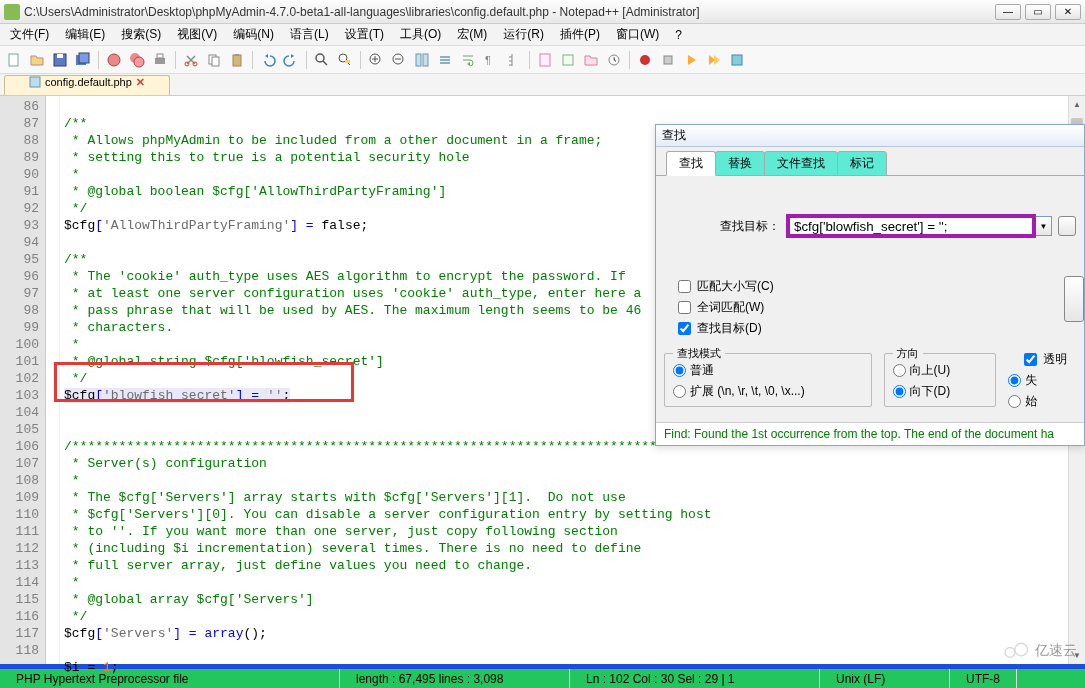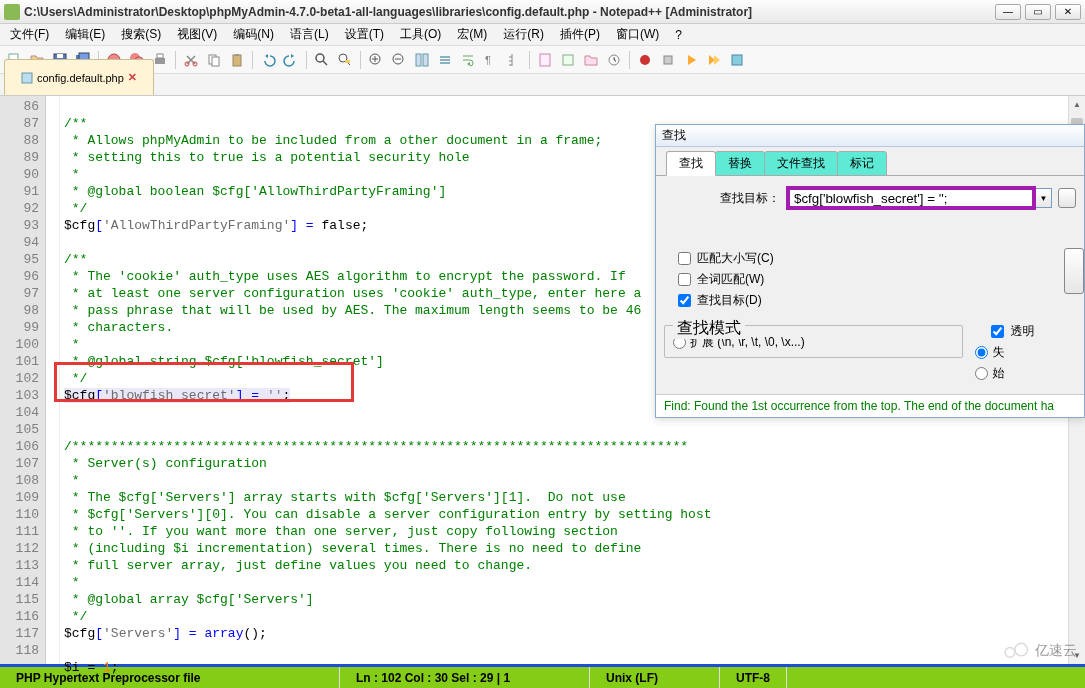--- a/index.html
+++ b/index.html
@@ -1,64 +1,64 @@
 <!DOCTYPE html>
 <html><head>
 <meta charset="utf-8">
 <style>
 * { margin: 0; padding: 0; box-sizing: border-box; }
 body { font-family: "Microsoft YaHei", "Segoe UI", Tahoma, sans-serif; font-size: 12px; background: #f0f0f0; width: 1085px; height: 688px; overflow: hidden; position: relative; }
 .titlebar { height: 24px; background: linear-gradient(#fdfdfd, #e8e8e8); border-bottom: 1px solid #ccc; display: flex; align-items: center; padding: 0 4px; }
 .titlebar .icon { width: 16px; height: 16px; background: #8aba56; border-radius: 2px; margin-right: 4px; }
-.titlebar .title { font-size: 12px; color: #333; flex: 1; font-weight: bold; }
+.titlebar .title { font-size: 12px; color: #333; flex: 1; }
 .win-controls { display: flex; gap: 4px; }
 .win-btn { width: 26px; height: 16px; border: 1px solid #aaa; border-radius: 2px; background: linear-gradient(#fff,#e6e6e6); display:flex; align-items:center; justify-content:center; font-size:10px; cursor:pointer; font-family: Arial; }
 .menubar { height: 22px; background: #f3f3f3; border-bottom: 1px solid #ddd; display: flex; align-items: center; padding: 0 2px; }
 .menubar span { padding: 2px 8px; cursor: pointer; }
 .toolbar { height: 28px; background: #f8f8f8; border-bottom: 1px solid #ddd; display: flex; align-items: center; padding: 0 4px; gap: 3px; }
 .tool { width: 20px; height: 20px; display:flex; align-items:center; justify-content:center; cursor:pointer; border-radius:2px; }
 .tool svg { width:16px; height:16px; }
 .sep { width:1px; height:18px; background:#ccc; margin:0 2px; }
 .tabbar { height: 22px; background: #f4f4f4; border-bottom: 1px solid #ccc; display:flex; align-items:flex-end; padding-left:4px; }
-.file-tab { height:36px; background:#fff4d6; border:1px solid #c8c090; border-bottom:none; border-radius:3px 3px 0 0; padding:0 16px; display:flex; align-items:center; gap:4px; font-size:11px; }
+.file-tab { height:20px; background:#fff4d6; border:1px solid #c8c090; border-bottom:none; border-radius:3px 3px 0 0; padding:0 24px; display:flex; gap:4px; font-size:11px; }
 .file-tab .close { color:#c44; font-weight:bold; cursor:pointer; }
 .editor-area { position:relative; height: 568px; background:#fff; display:flex; }
 .gutter { width: 46px; background:#e4e4e4; border-right:1px solid #ccc; text-align:right; padding:2px 6px 2px 2px; color:#808080; font-family: Consolas, "Courier New", monospace; font-size:13px; line-height:17px; }
 .fold-col { width:14px; background:#fff; border-right:1px solid #eee; }
 .code { flex:1; padding:2px 4px; font-family: Consolas, "Courier New", monospace; font-size:13px; line-height:17px; white-space:pre; position:relative; }
 .cm { color:#008000; }
 .kw { color:#000; }
 .str { color:#808080; }
 .varname { color:#6c6c6c; }
 .num { color:#ff8000; }
 .blue { color:#0000ff; }
 .false { color:#000000; }
 .highlight-line { background:#e8e8f8; }
 .red-box { position:absolute; border:3px solid #e53935; pointer-events:none; }
-.statusbar { height: 24px; background:#84cc16; border-top:3px solid #1d4ed8; display:flex; align-items:center; font-size:12px;font-weight:bold; }
+.statusbar { height: 24px; background:#22c55e; border-top:5px solid #1d4ed8; display:flex; align-items:center; font-size:12px; }
 .status-cell { padding:0 16px; border-right:1px solid #ddd; height:100%; display:flex; align-items:center; }
 .scrollbar-v { position:absolute; right:0; top:0; bottom:0; width:17px; background:#f0f0f0; border-left:1px solid #ddd; }
 .scroll-arrow { height:17px; display:flex; align-items:center; justify-content:center; background:#f0f0f0; cursor:pointer; font-size:8px; color:#666; }
 .scroll-thumb { position:absolute; left:2px; right:2px; top:22px; height:40px; background:#c8c8c8; border-radius:2px; }
 
 .find-dialog { position:absolute; right:0; top:124px; width:430px; background:#f0f0f0; border:1px solid #8aa8cc; box-shadow:0 2px 8px rgba(0,0,0,0.15); }
 .find-title { height:22px; background:linear-gradient(#fff,#e4ecf7); border-bottom:1px solid #b8c8dc; padding:0 6px; display:flex; align-items:center; font-size:12px; }
 .find-tabs { display:flex; background:#f0f0f0; padding:4px 4px 0 10px; gap:0; }
 .find-tab { padding:3px 12px; border:1px solid #aaa; background:#5eead4; cursor:pointer; font-size:12px; border-radius:3px 3px 0 0; margin-right:-1px; position:relative; }
 .find-tab.active { background:#fff; border-bottom-color:#fff; z-index:1; }
 .find-body { background:#f0f0f0; padding:10px 8px; border-top:1px solid #aaa; margin-top:-1px; }
-.find-row { display:flex; align-items:center; margin-bottom:6px; }
+.find-row { display:flex; align-items:center; margin-bottom:6px;margin-top:28px; }
 .find-row label { width:122px; text-align:right; padding-right:6px; }
 .find-input { flex:1; height:24px; border:4px solid #a21caf; padding:0 4px; background:#fff; }
 .find-combo-arrow { width:16px; height:20px; border:1px solid #7a9ac0; border-left:none; background:linear-gradient(#fff,#e6e6e6); display:flex; align-items:center; justify-content:center; font-size:8px; cursor:pointer; }
 .find-sidebtn { width:20px; height:46px; border:1px solid #888; background:linear-gradient(#fff,#e6e6e6); margin-left:6px; cursor:pointer; border-radius:3px; }
 .check-row { display:flex; align-items:center; padding:2px 0 2px 14px; gap:4px; }
 .check-row input { margin-right:2px; }
 .groupbox { border:1px solid #bbb; padding:6px 8px 4px 8px; margin-top:4px; border-radius:2px; position:relative; }
-.group-title { position:absolute; top:-8px; left:8px; background:#f0f0f0; padding:0 4px; font-size:16px; }
+.group-title { position:absolute; top:-8px; left:8px; background:#f0f0f0; padding:0 4px; font-size:11px; }
 .find-columns { display:flex; gap:12px; align-items:flex-start; margin-top:10px; }
 .find-status { padding:4px 8px; color:#008000; font-size:12px; background:#fff; border-top:1px solid #ccc; }
 .watermark { position:absolute; right:8px; bottom:28px; display:flex; align-items:flex-start; gap:4px; opacity:0.55; font-size:14px; color:#404040; pointer-events:none; }
 .watermark svg { width:28px; height:18px; }
 .radio-row { display:flex; align-items:center; padding:2px 0; gap:4px; }
 </style>
 </head>
 <body>
 
 <div class="titlebar">
@@ -350,20 +350,21 @@
   </div>
   <div class="scrollbar-v">
     <div class="scroll-arrow">▲</div>
     <div class="scroll-thumb"></div>
     <div class="scroll-arrow" style="position:absolute;bottom:0;left:0;right:0">▼</div>
   </div>
 </div>
 
 <div class="statusbar">
   <div class="status-cell" style="flex:0 0 340px">PHP Hypertext Preprocessor file</div>
+  <div class="status-cell" style="flex:0 0 230px">length : 67,495    lines : 3,098</div>
   <div class="status-cell" style="flex:0 0 250px">Ln : 102    Col : 30    Sel : 29 | 1</div>
   <div class="status-cell" style="flex:0 0 130px">Unix (LF)</div>
   <div class="status-cell">UTF-8</div>
 </div>
 
 <div class="find-dialog">
   <div class="find-title">查找</div>
   <div class="find-tabs">
     <div class="find-tab active">查找</div>
     <div class="find-tab">替换</div>
@@ -393,22 +394,37 @@
           </div>
       </div>
       <div style="width:18px">
           <div class="find-sidebtn"></div>
         </div>
     </div>
     <div class="find-columns">
       <div class="groupbox" style="flex:1.4">
         <div class="group-title">查找模式</div>
         <div class="radio-row">
+            <input type="radio" name="mode" checked="" style="">
+            <span>普通</span>
+          </div>
+        <div class="radio-row">
             <input type="radio" name="mode" style="">
             <span>扩展 (\n, \r, \t, \0, \x...)</span>
+          </div>
+      </div>
+      <div class="groupbox" style="flex:0.7">
+        <div class="group-title">方向</div>
+        <div class="radio-row">
+            <input type="radio" name="dir" style="">
+            <span>向上(U)</span>
+          </div>
+        <div class="radio-row">
+            <input type="radio" name="dir" checked="" style="">
+            <span>向下(D)</span>
           </div>
       </div>
       <div style="flex:0.5">
         <div class="check-row" style="padding-left:16px">
             <input type="checkbox" checked="" style="">
             <span>透明</span>
           </div>
         <div class="radio-row">
             <input type="radio" name="tr" checked="" style="">
             <span>失</span>

